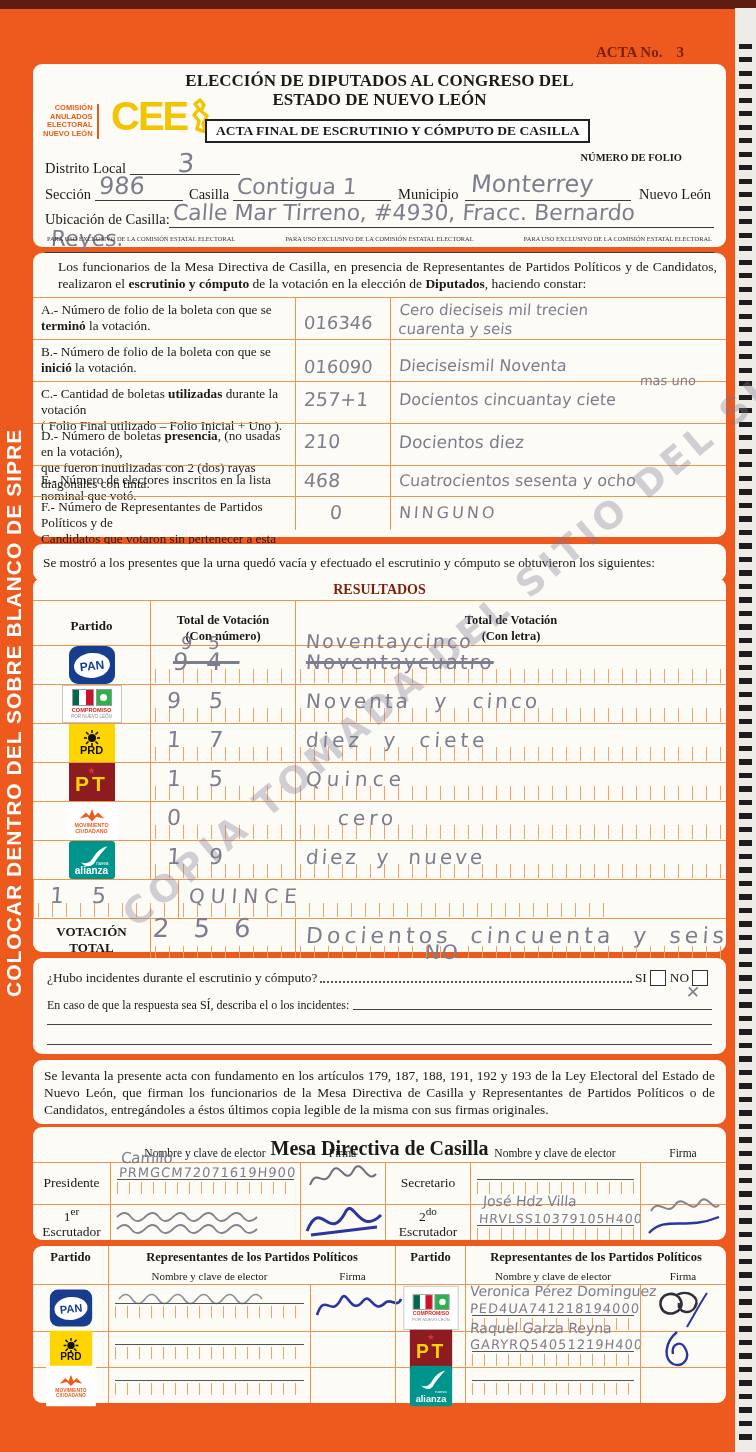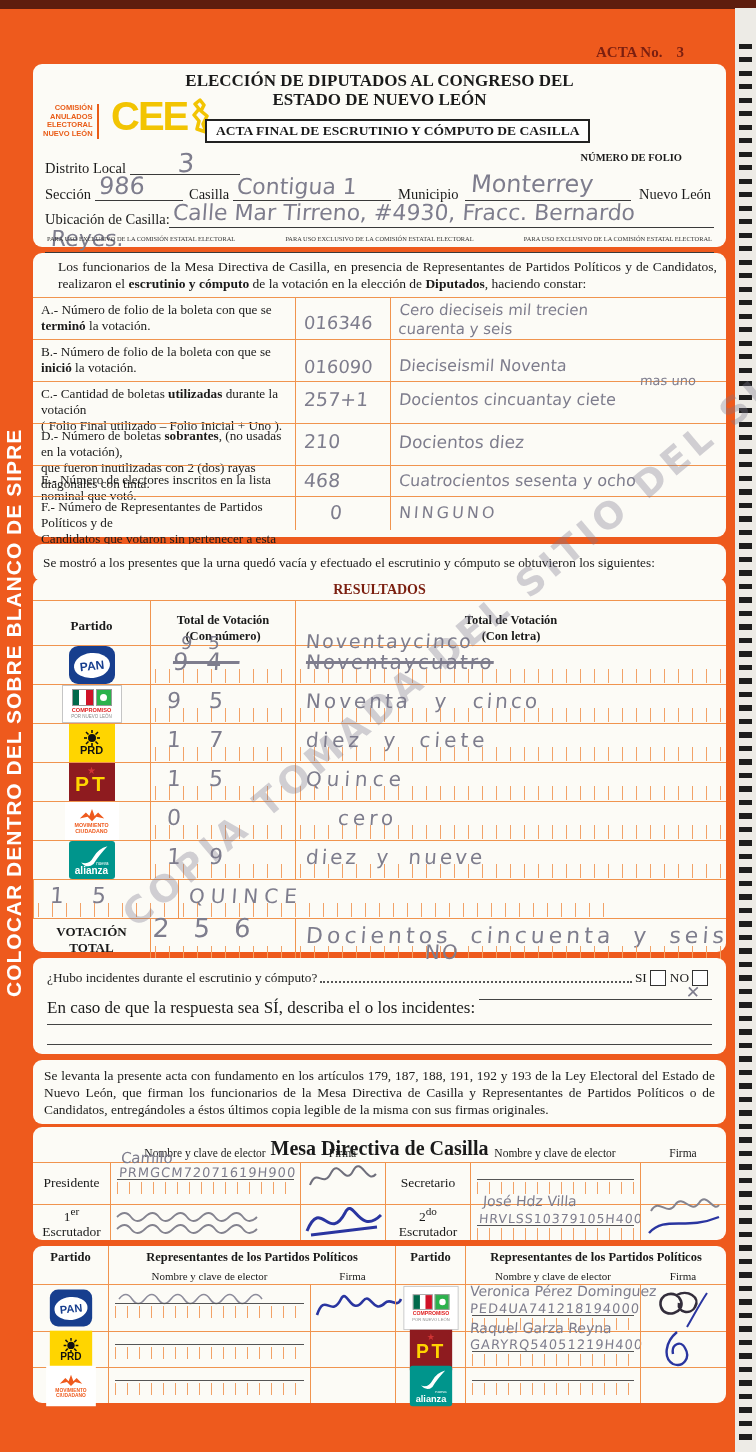--- a/index.html
+++ b/index.html
@@ -67,21 +67,21 @@
   .res-hwnum{position:absolute;left:16px;top:3px;font-size:22px;letter-spacing:28px;}
   .res-hwlet{position:absolute;left:10px;top:4px;font-size:20px;white-space:nowrap;}
   .strike{text-decoration:line-through;text-decoration-thickness:2.5px;}
   .rlabel{width:117px;box-sizing:border-box;display:flex;align-items:center;justify-content:center;
        flex-direction:column;font-weight:bold;font-size:13px;line-height:1.2;}
   
   #card-inc{top:958px;height:96px;}
   .incline1{position:absolute;left:14px;right:14px;top:12px;display:flex;align-items:flex-end;font-size:13.3px;}
   .dotfill{flex:1;border-bottom:2px dotted #555;margin:0 3px 3px 3px;height:1px;}
   .cb{width:14px;height:14px;border:1.6px solid #333;display:inline-block;margin:0 4px 0 3px;background:#fff;}
-  .incline2{position:absolute;left:14px;right:14px;top:40px;display:flex;align-items:flex-start;font-size:17px;}
+  .incline2{position:absolute;left:14px;right:14px;top:40px;display:flex;align-items:flex-end;font-size:12px;}
   .solidfill{flex:1;border-bottom:1.5px solid #444;margin:0 0 3px 4px;height:1px;}
   .blankline{position:absolute;left:14px;right:14px;border-bottom:1.5px solid #444;}
   
   #card-legal{top:1060px;height:64px;padding:7px 11px;font-size:13.4px;line-height:1.28;text-align:justify;}
   
   #card-mesa{top:1127px;height:113px;}
   .mesa-title{height:20px;text-align:center;font-weight:bold;font-size:20px;padding-top:10px;box-sizing:border-box;}
   .mgrid{display:grid;grid-template-columns:77px 190px 85px 85px 170px 86px;grid-template-rows:15px 42px 36px;}
   .mcell{box-sizing:border-box;position:relative;font-size:12.5px;}
   .b-t{border-top:1px solid #f0944f;} .b-l{border-left:1px solid #f0944f;}
@@ -220,21 +220,21 @@
       <div class="afcell-num">
           <span class="hw hw-num" style="font-size:19px;">257+1</span>
         </div>
       <div class="afcell-let">
         <span class="hw hw-note">mas uno</span>
         <span class="hw hw-let" style="top:8px;font-size:16px;">Docientos cincuantay ciete</span>
       </div>
     </div>
 
     <div class="afrow" style="height:41px;">
-      <div class="afcell-label"><span>D.- Número de boletas </span><b>sobrantes</b><span>, (no usadas en la votación),</span><div>que fueron inutilizadas con 2 (dos) rayas diagonales con tinta.</div></div>
+      <div class="afcell-label"><span>D.- Número de boletas </span><b>presencia</b><span>, (no usadas en la votación),</span><div>que fueron inutilizadas con 2 (dos) rayas diagonales con tinta.</div></div>
       <div class="afcell-num">
           <span class="hw hw-num" style="font-size:19px;">210</span>
         </div>
       <div class="afcell-let">
           <span class="hw hw-let" style="top:8px;font-size:17px;">Docientos diez</span>
         </div>
     </div>
 
     <div class="afrow" style="height:30px;">
       <div class="afcell-label" style="padding-top:6px;"><span>E.- Número de electores inscritos en la lista nominal que votó.</span></div>

